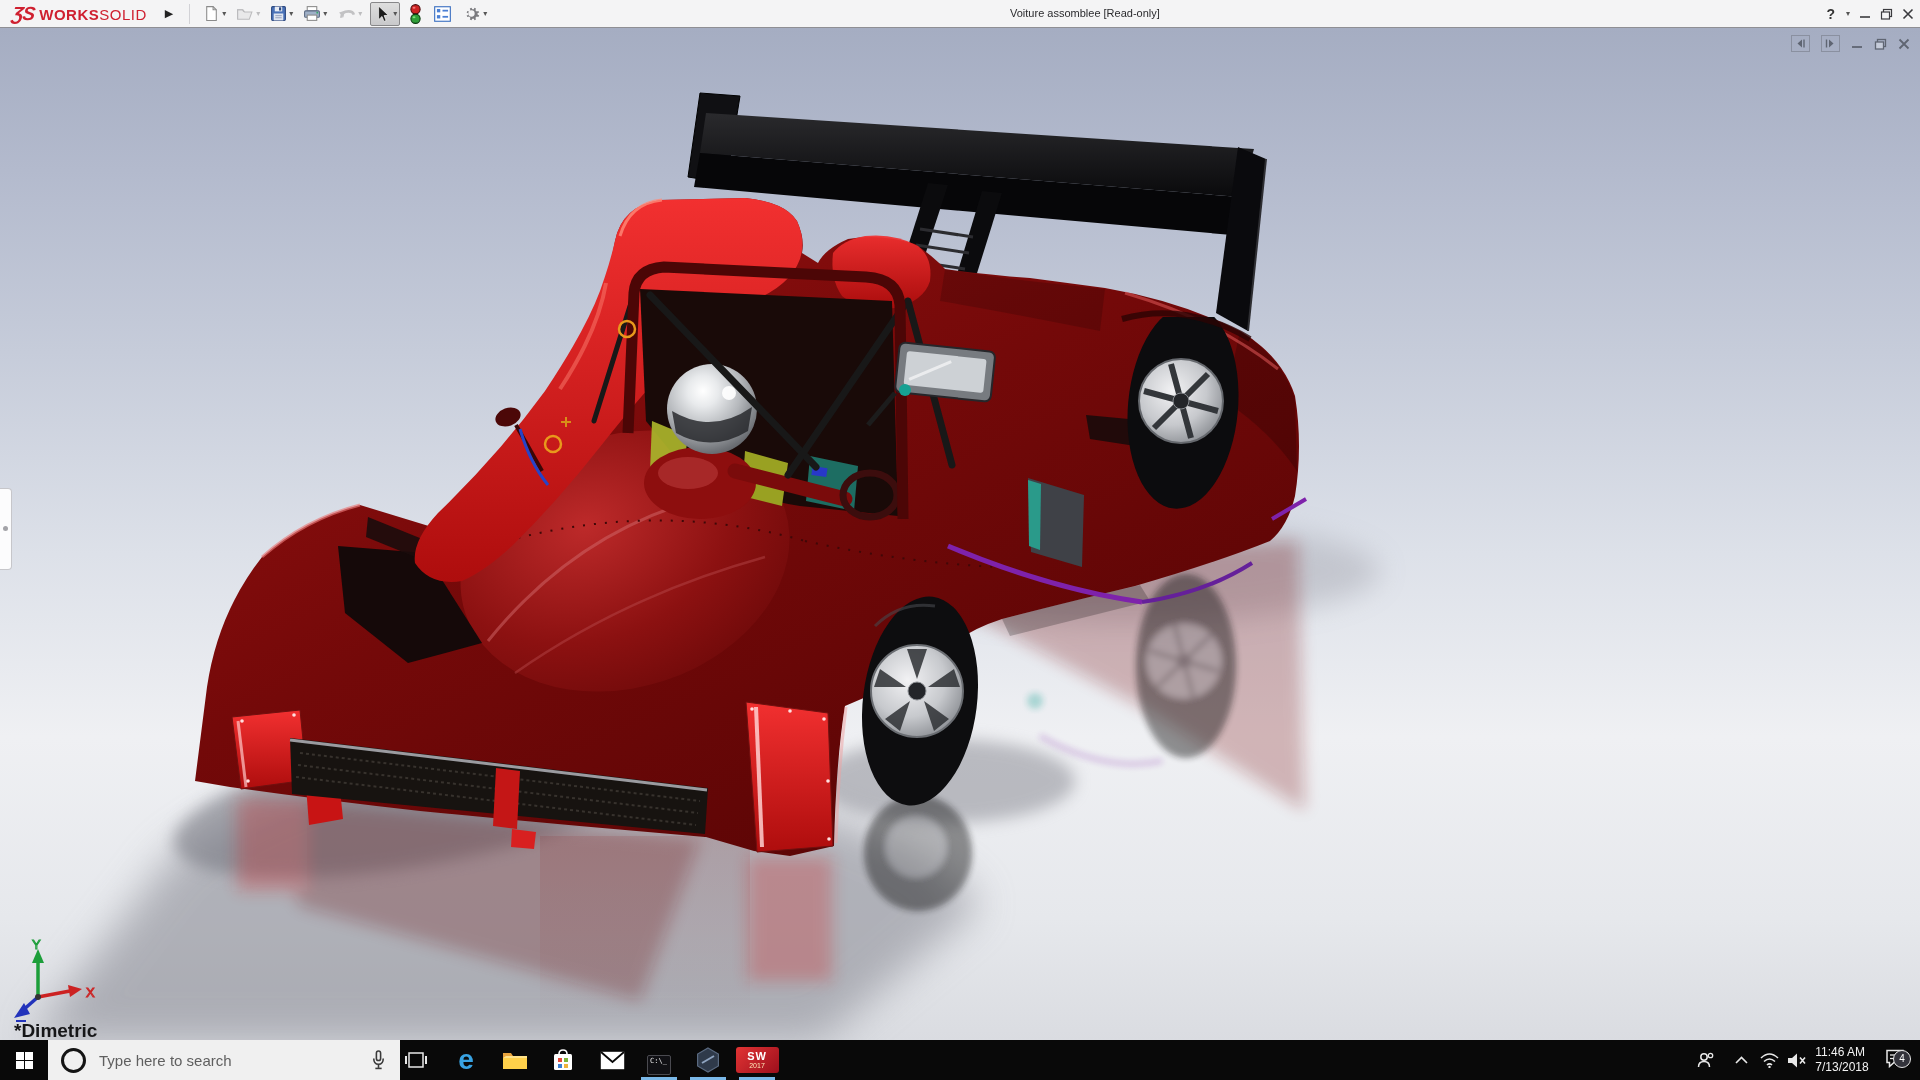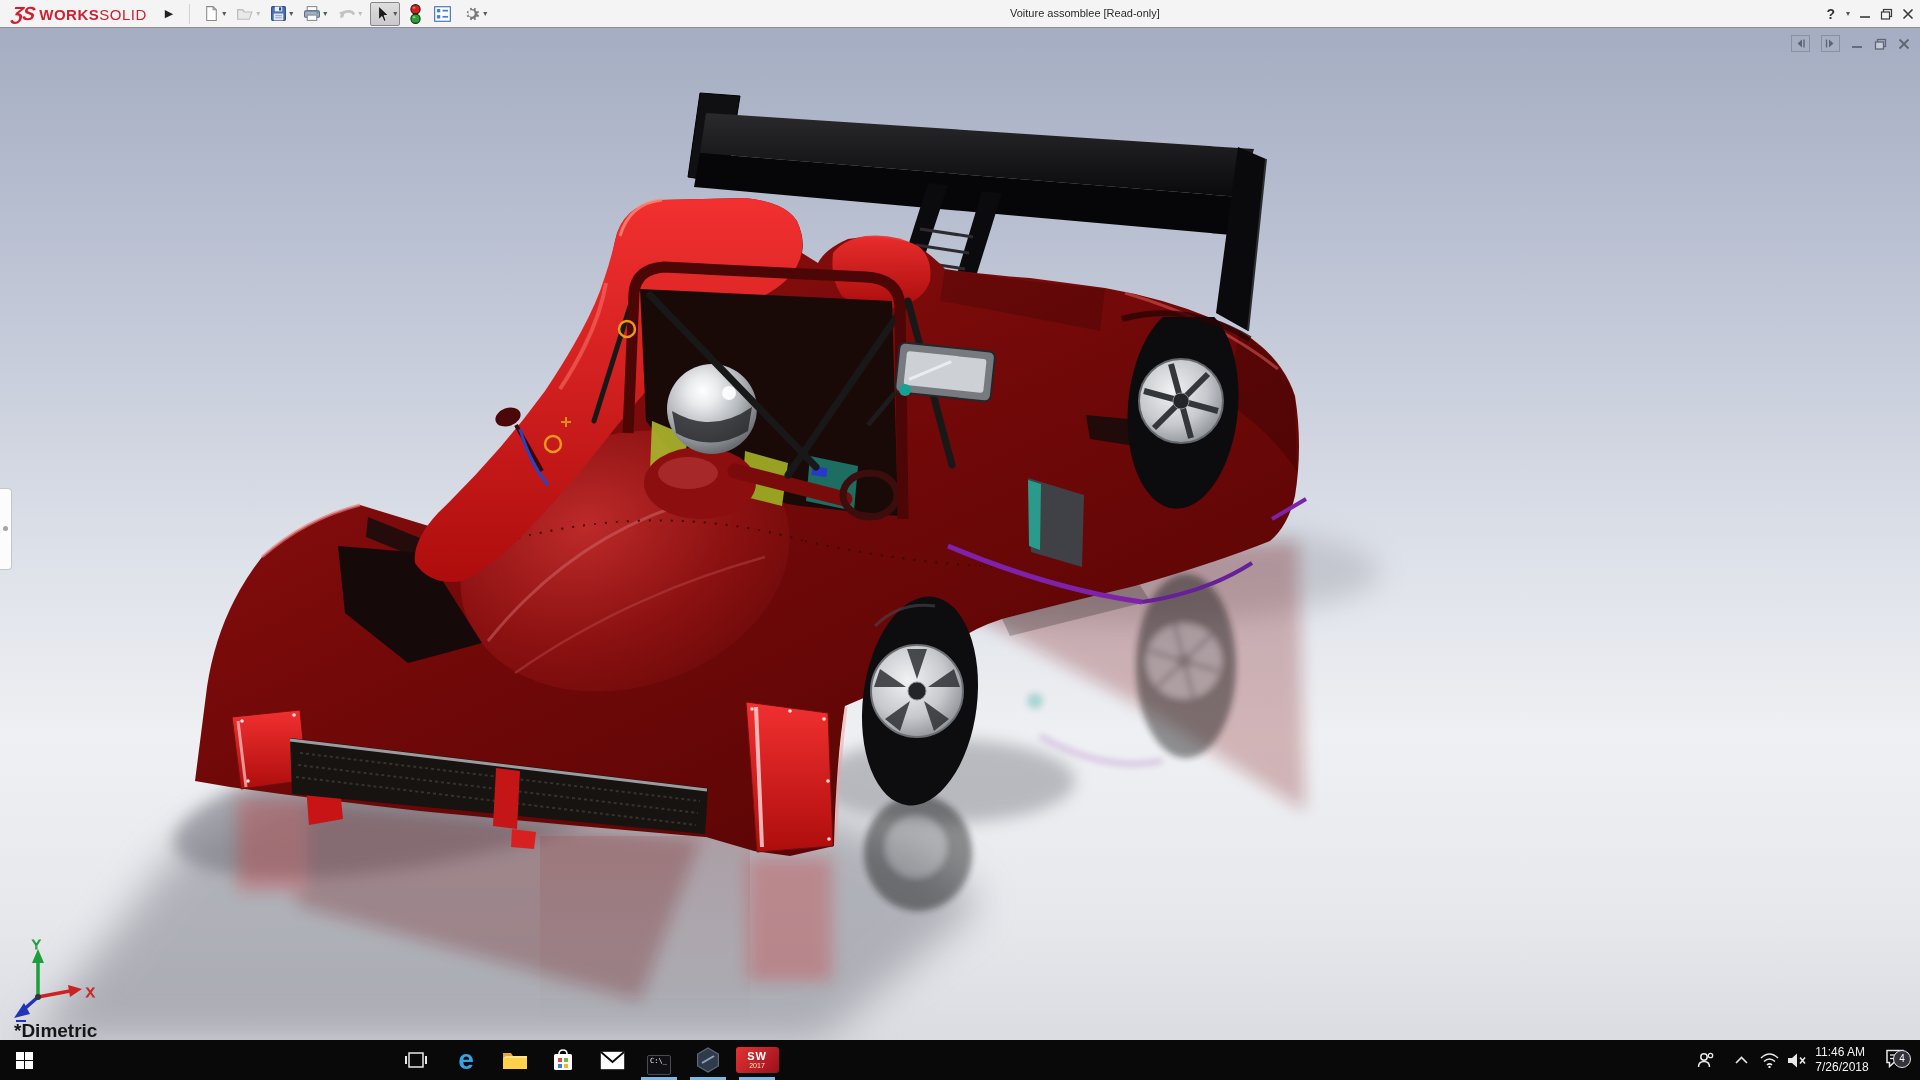--- a/index.html
+++ b/index.html
@@ -426,20 +426,30 @@
   <div class="taskbar">
     <div class="tb" style="left:0;width:48px;">
       <svg width="17" height="17" viewBox="0 0 17 17">
           <rect x="0" y="0" width="8" height="8" fill="#fff"></rect>
           <rect x="9" y="0" width="8" height="8" fill="#fff"></rect>
           <rect x="0" y="9" width="8" height="8" fill="#fff"></rect>
           <rect x="9" y="9" width="8" height="8" fill="#fff"></rect>
         </svg>
     </div>
 
+    <div class="searchbox">
+      <span class="cring"></span>
+      <input type="text" placeholder="Type here to search" style="">
+      <svg width="15" height="20" viewBox="0 0 14 19" style="margin-right:14px;flex:none;">
+          <rect x="5" y="1" width="4" height="9" rx="2" fill="none" stroke="#3a3a3a" stroke-width="1.5"></rect>
+          <path d="M2.5,8 q0,5.5 4.5,5.5 q4.5,0 4.5,-5.5" fill="none" stroke="#3a3a3a" stroke-width="1.5"></path>
+          <line x1="7" y1="13.5" x2="7" y2="17" stroke="#3a3a3a" stroke-width="1.5"></line>
+          <line x1="4" y1="17.5" x2="10" y2="17.5" stroke="#3a3a3a" stroke-width="1.5"></line>
+        </svg>
+    </div>
 
     <div class="tb appbtn" style="left:392px;">
       <svg width="22" height="18" viewBox="0 0 22 18">
           <rect x="4" y="2" width="14" height="14" fill="none" stroke="#e8e8e8" stroke-width="1.5"></rect>
           <rect x="0" y="5" width="2" height="8" fill="#e8e8e8"></rect>
           <rect x="20" y="5" width="2" height="8" fill="#e8e8e8"></rect>
         </svg>
     </div>
     <div class="tb appbtn" style="left:442px;">
       <span class="edge-e">e</span>
@@ -505,21 +515,21 @@
     </div>
     <div class="tb" style="left:1782px;width:28px;">
       <svg width="19" height="15" viewBox="0 0 19 15">
           <path d="M1,5 h4 l5,-4.5 v14 l-5,-4.5 h-4 z" fill="#e8e8e8"></path>
           <path d="M13,4.5 L18,10.5 M18,4.5 L13,10.5" stroke="#e8e8e8" stroke-width="1.6"></path>
         </svg>
     </div>
     <div class="tb clock" style="left:1810px;width:64px;">
       <div>
         <div>11:46 AM</div>
-        <div>7/26/2018</div>
+        <div>7/13/2018</div>
       </div>
     </div>
     <div class="tb" style="left:1878px;width:34px;">
       <span style="position:relative;display:inline-block;">
         <svg width="20" height="19" viewBox="0 0 20 19">
             <path d="M2,1.5 h16 v12 h-9 l-4.5,4 v-4 h-2.5 z" fill="none" stroke="#e8e8e8" stroke-width="1.5"></path>
             <line x1="5" y1="6" x2="15" y2="6" stroke="#e8e8e8" stroke-width="1.3"></line>
             <line x1="5" y1="9.5" x2="12" y2="9.5" stroke="#e8e8e8" stroke-width="1.3"></line>
           </svg>
         <span class="badge">4</span>

